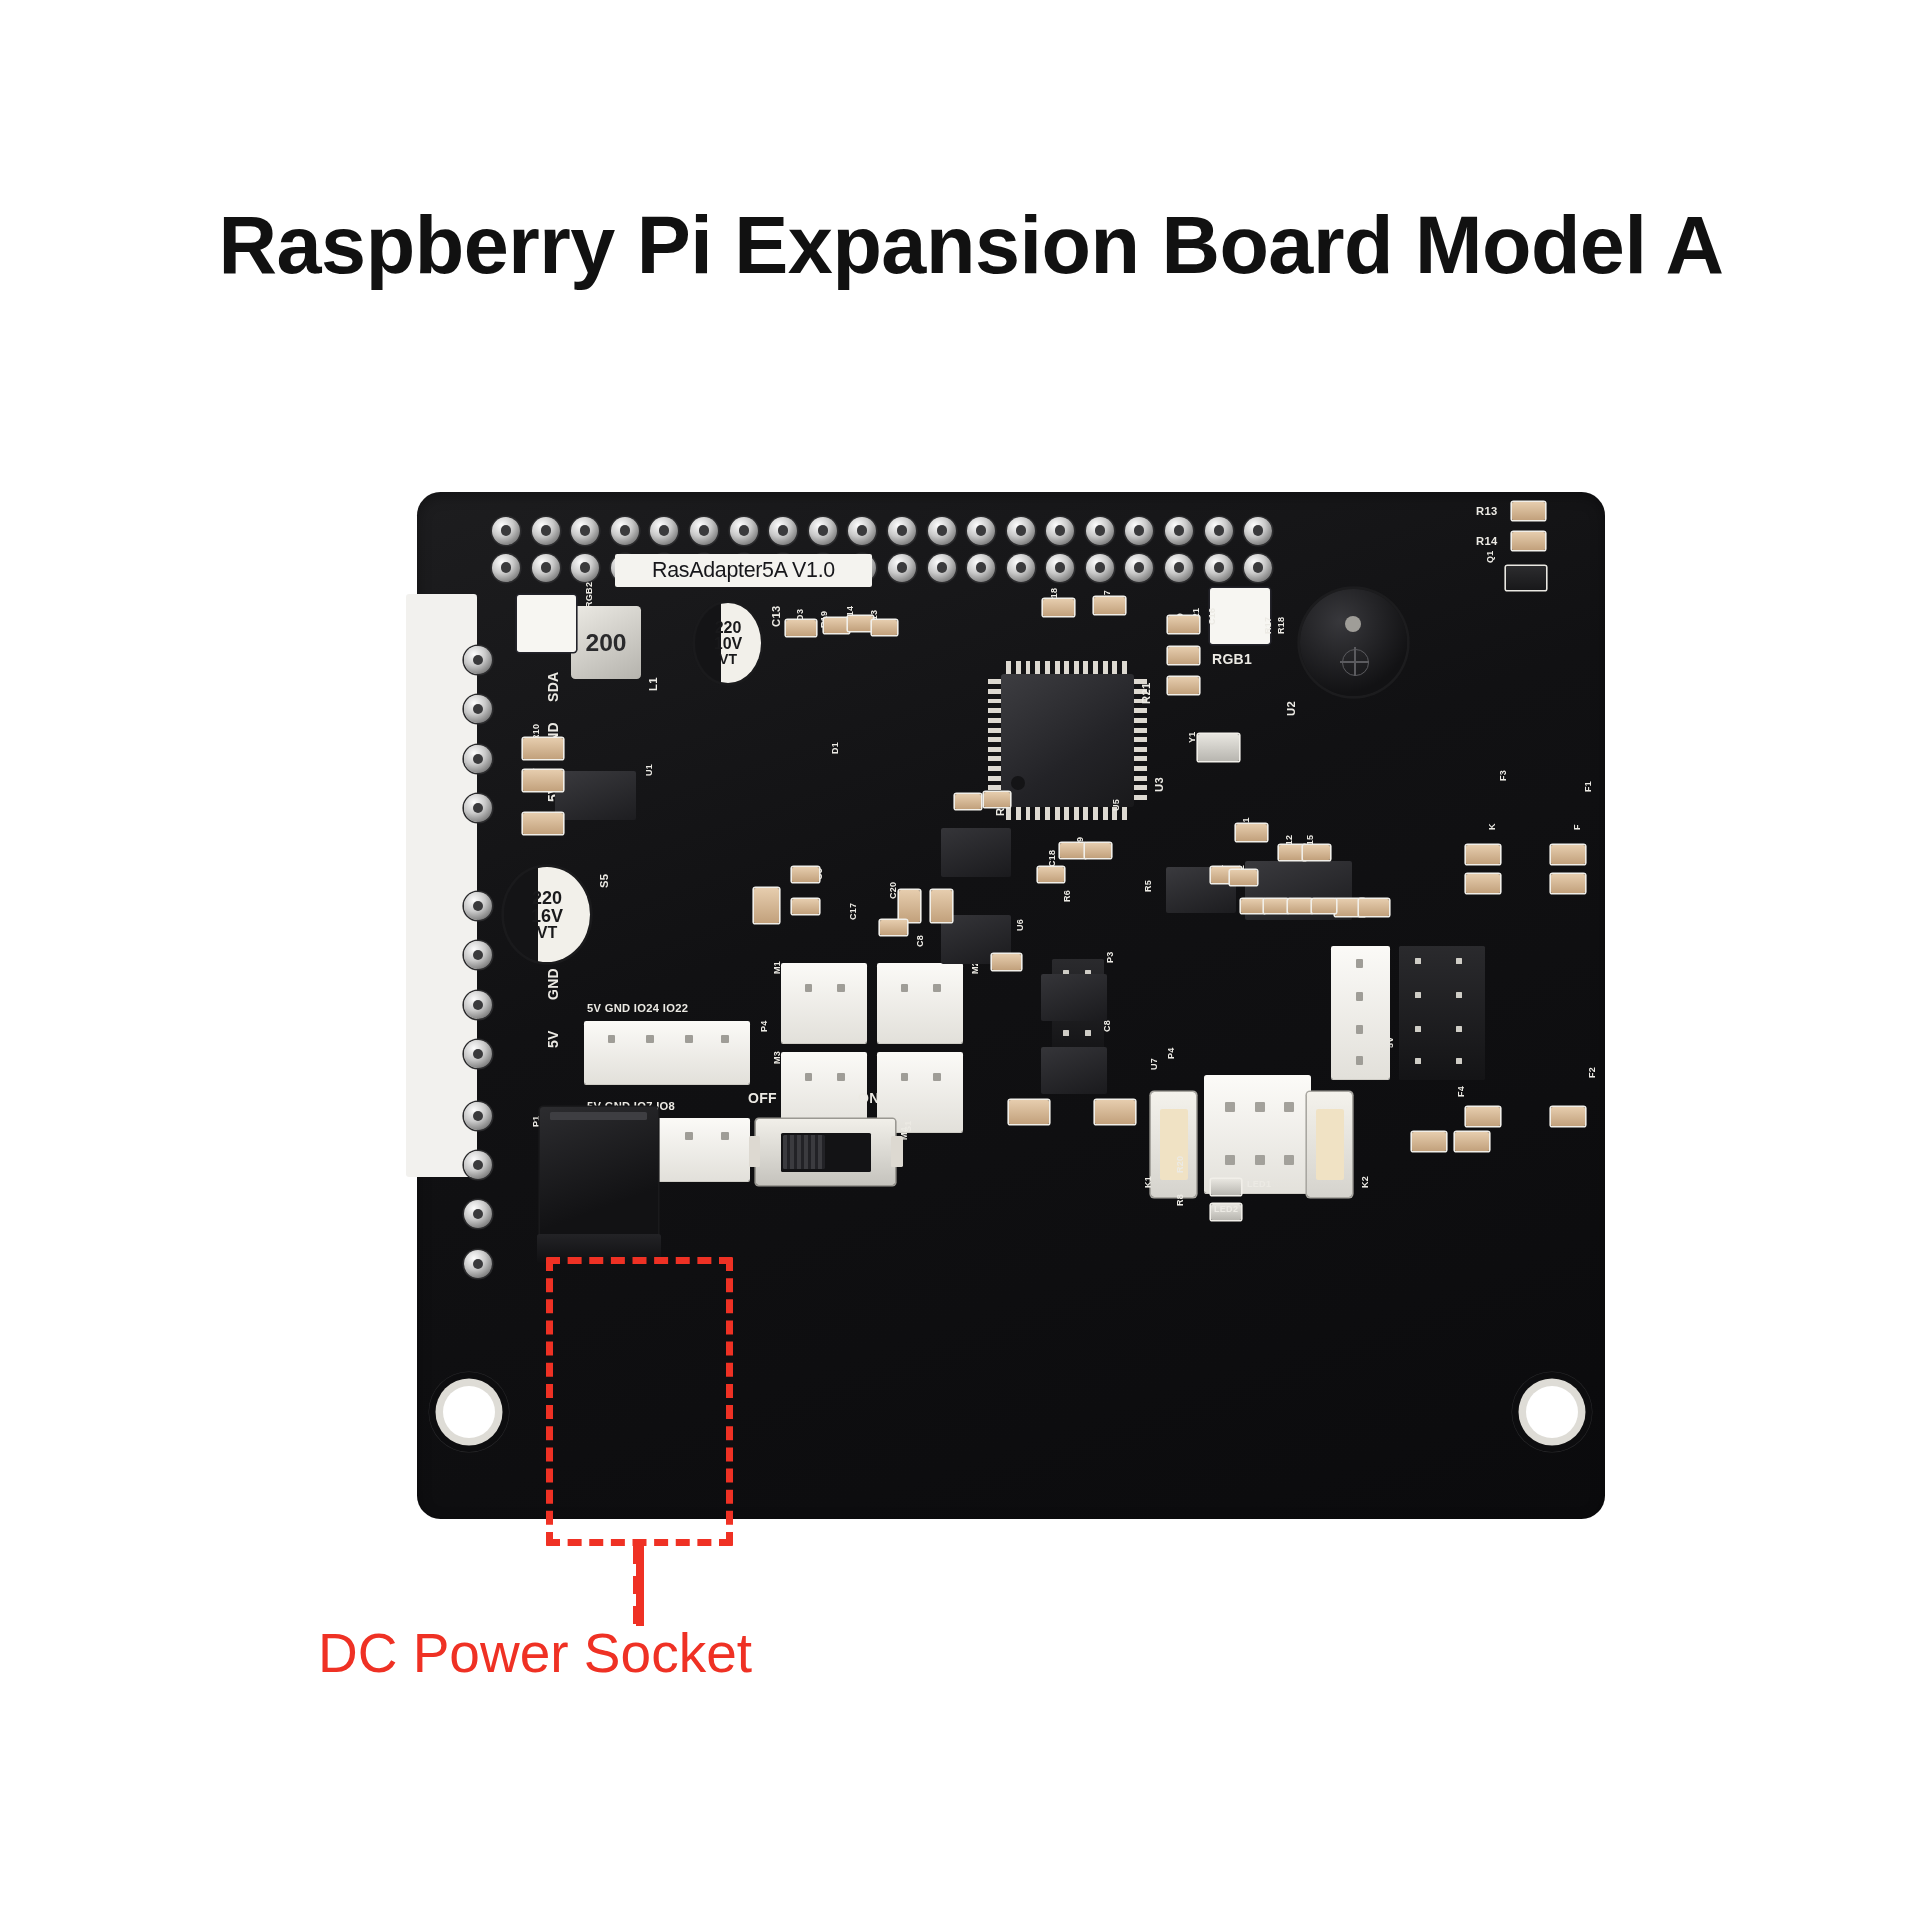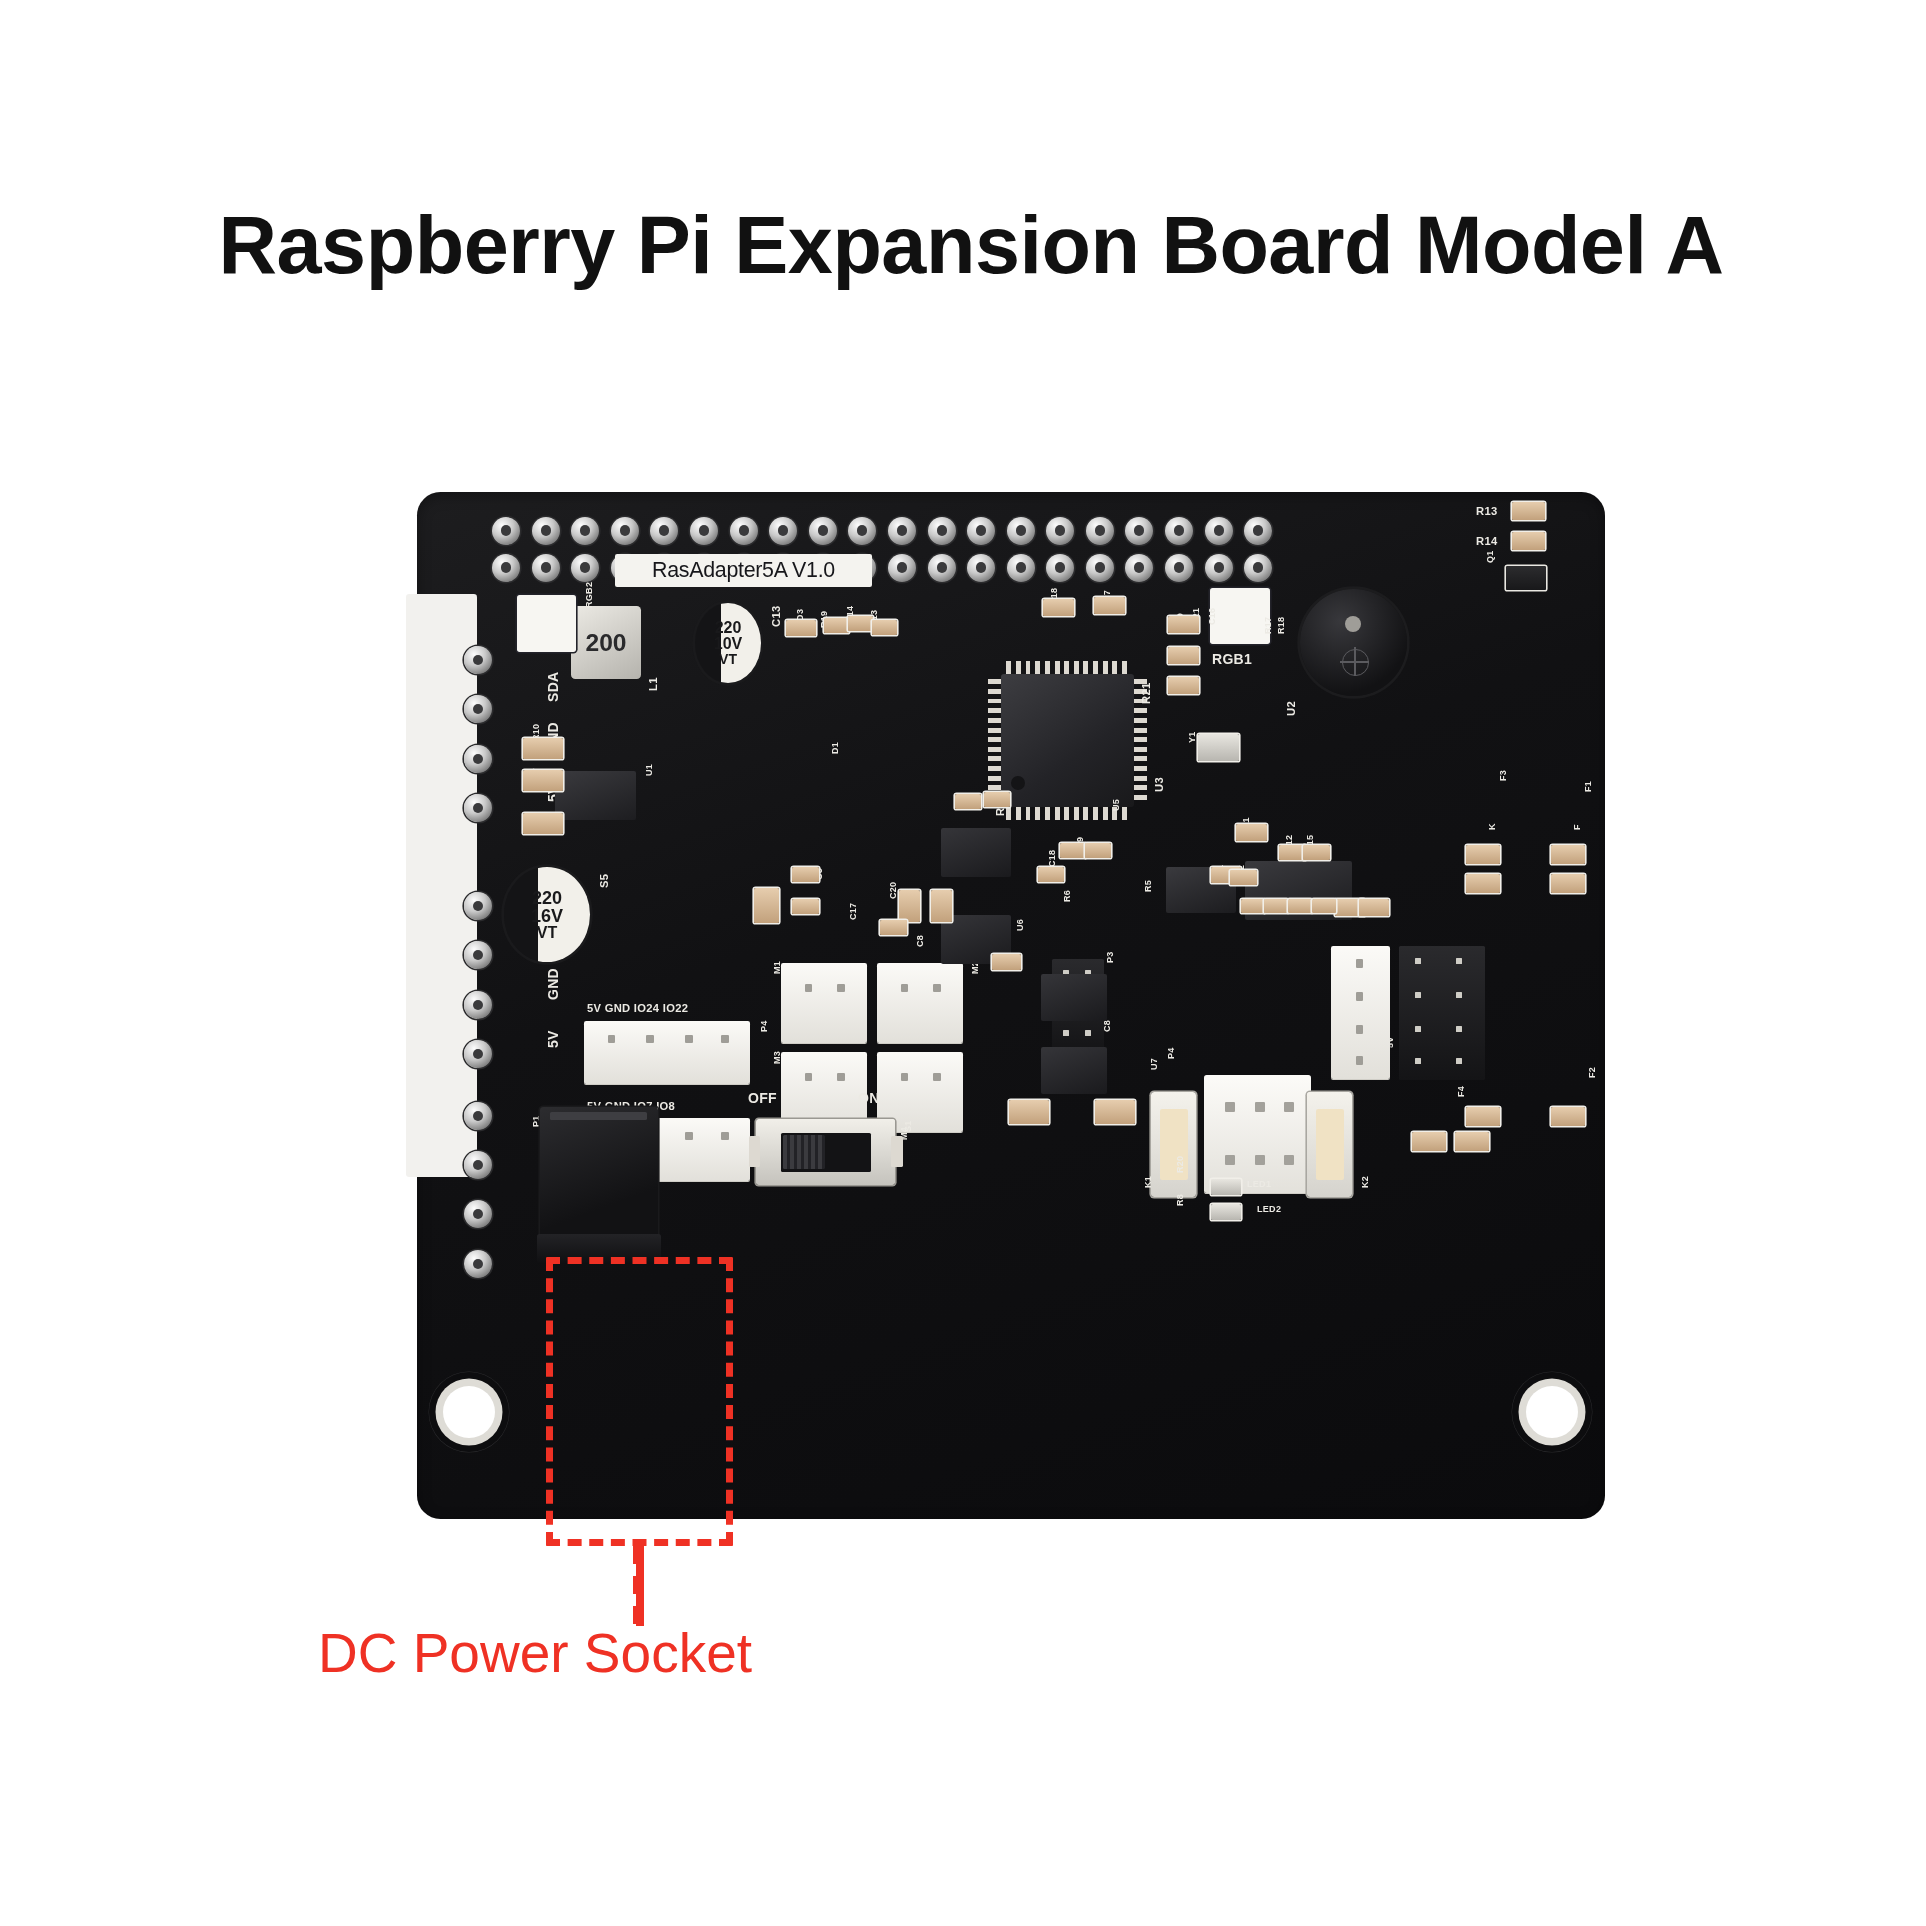--- a/index.html
+++ b/index.html
@@ -581,21 +581,21 @@
       <i></i>
     </div>
   <div class="tact" style="left:890px;top:600px;">
       <i></i>
     </div>
   <div class="silk vert xs" style="left:726px;top:696px;">K1</div>
   <div class="silk vert xs" style="left:943px;top:696px;">K2</div>
   <div class="smd" style="left:794px;top:687px;width:30px;height:16px;"></div>
   <div class="smd" style="left:794px;top:712px;width:30px;height:16px;"></div>
   <div class="silk xs" style="left:830px;top:687px;">LED1</div>
-  <div class="silk xs" style="left:840px;top:712px;">LED2</div>
+  <div class="silk xs" style="left:797px;top:712px;">LED2</div>
   <div class="silk vert xs" style="left:758px;top:681px;">R20</div>
   <div class="silk vert xs" style="left:758px;top:714px;">R8</div>
 <div class="smd tan" style="left: 369px; top: 128px; width: 30px; height: 16px; position: absolute;"></div>
     <div class="smd tan" style="left: 407px; top: 126px; width: 24.6px; height: 15px; position: absolute;"></div>
     <div class="smd tan" style="left: 431px; top: 124px; width: 24.6px; height: 15px; position: absolute;"></div>
     <div class="smd tan" style="left: 455px; top: 128px; width: 24.6px; height: 15px; position: absolute;"></div>
     <div class="smd tan" style="left: 626px; top: 107px; width: 31px; height: 17px; position: absolute;"></div>
     <div class="smd tan" style="left: 677px; top: 105px; width: 31px; height: 17px; position: absolute;"></div>
     <div class="smd tan" style="left: 751px; top: 124px; width: 31px; height: 17px; position: absolute;"></div>
     <div class="smd tan" style="left: 751px; top: 155px; width: 31px; height: 17px; position: absolute;"></div>

